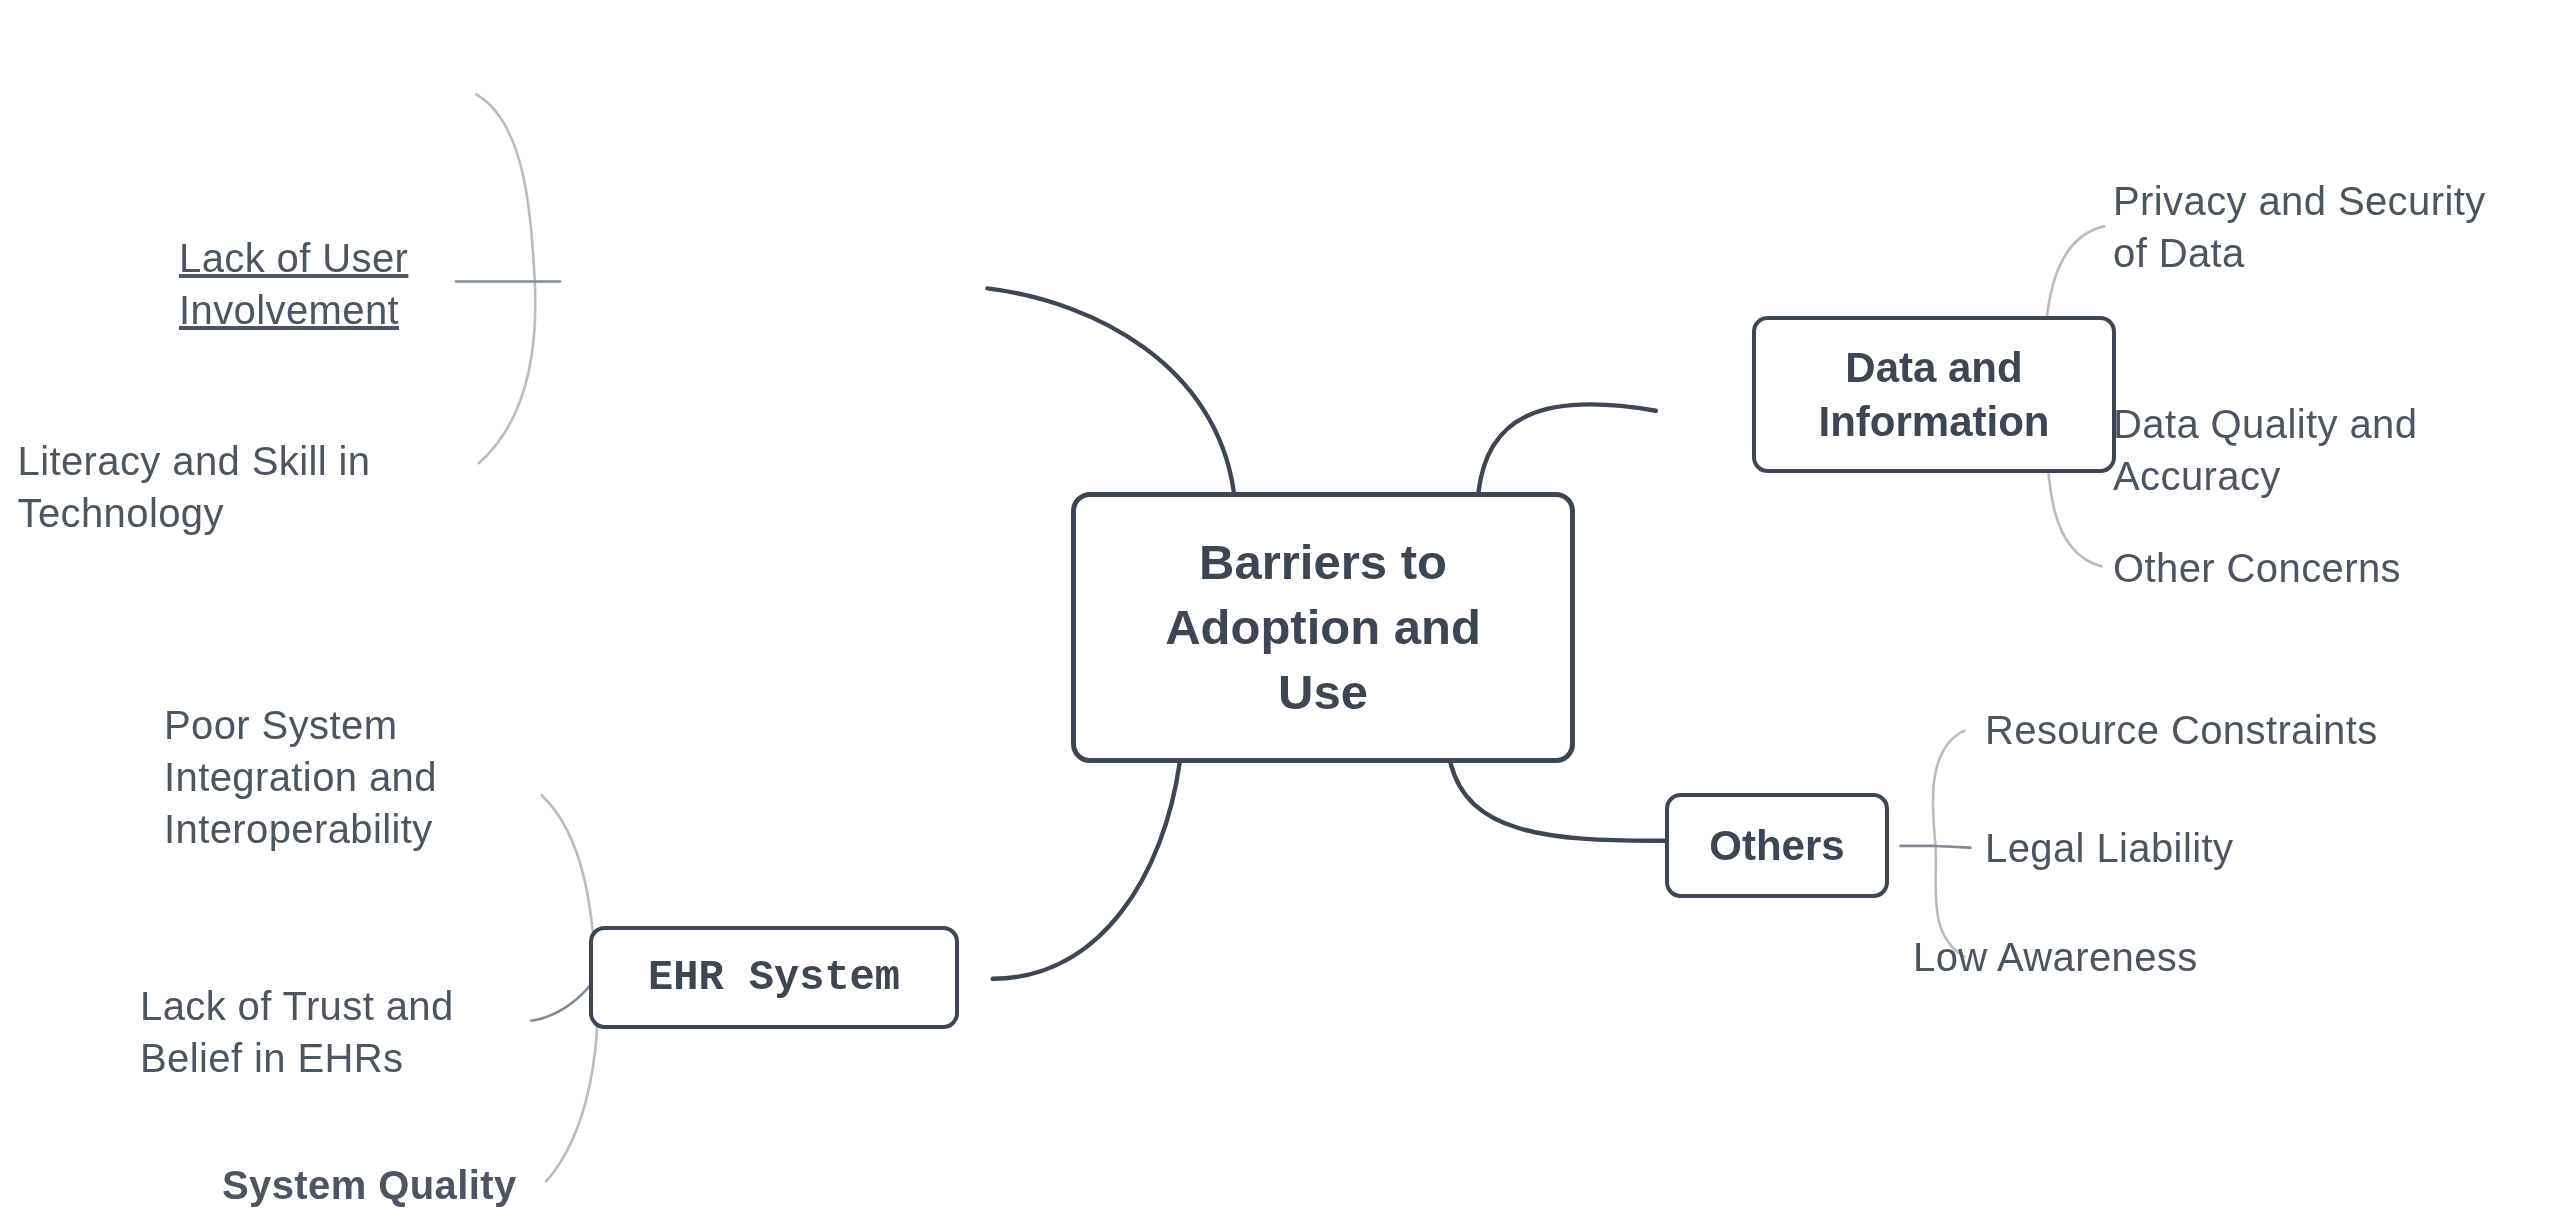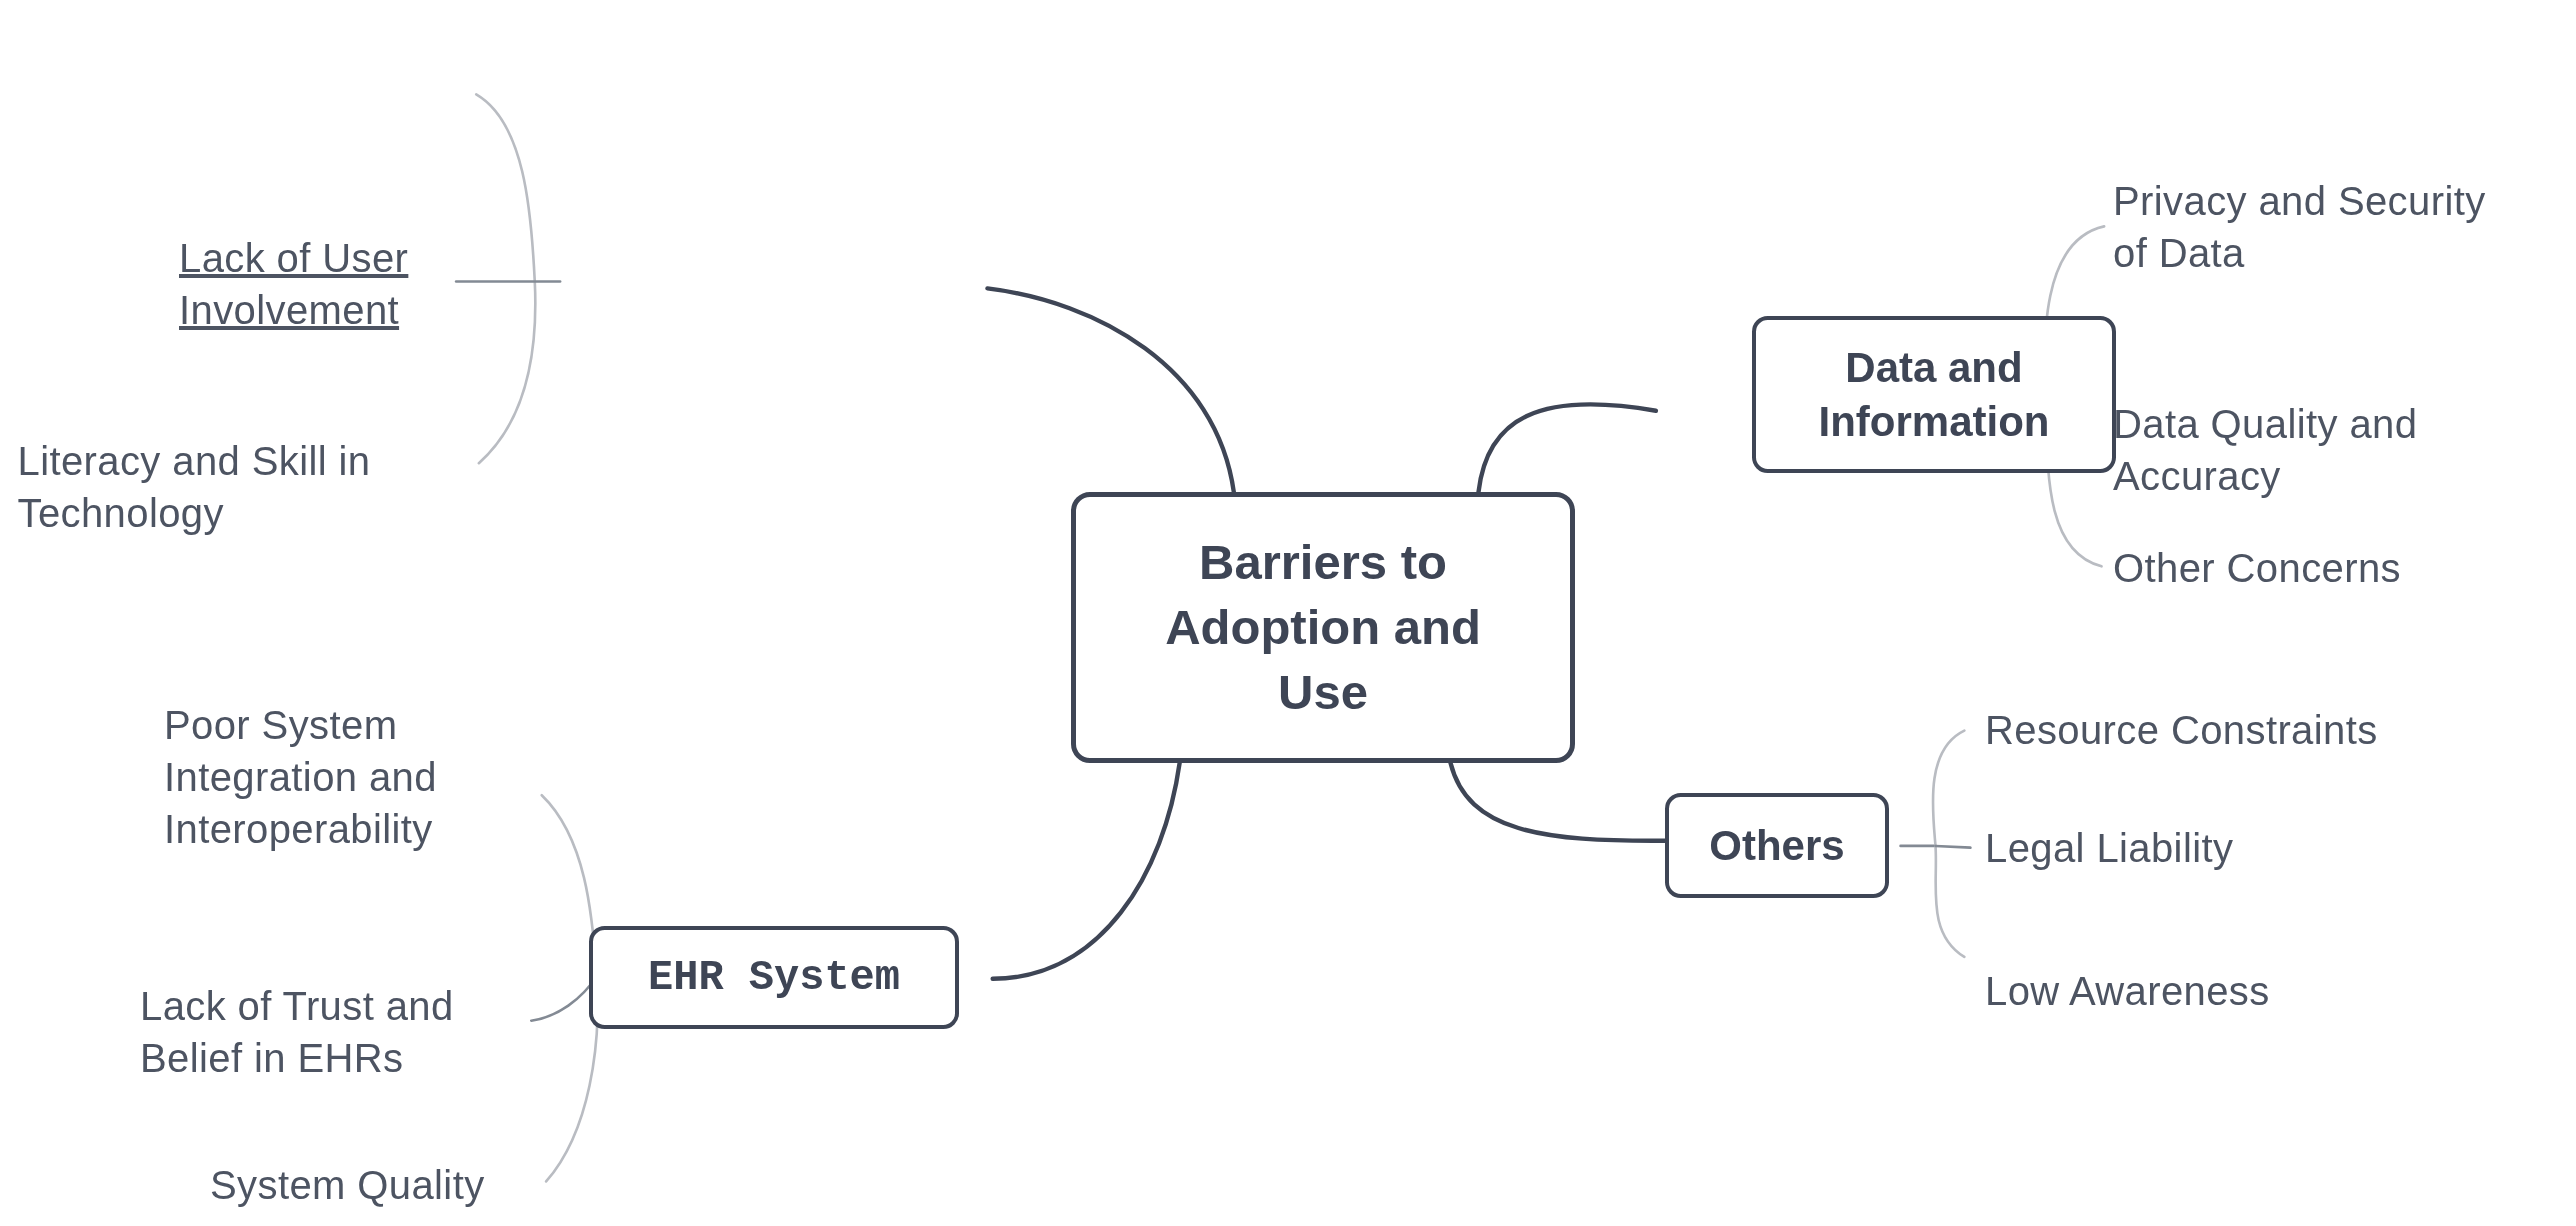--- a/index.html
+++ b/index.html
@@ -106,20 +106,20 @@
 of Data</div>
   <div class="leaf" style="left:2113px;top:370px;margin-top:28px;">Data Quality and
 Accuracy</div>
   <div class="leaf" style="left:2113px;top:542px;">Other Concerns</div>
 
   <div class="leaf" style="left:164px;top:699px;">Poor System
 Integration and
 Interoperability</div>
   <div class="leaf" style="left:140px;top:980px;">Lack of Trust and
 Belief in EHRs</div>
-  <div class="leaf" style="left:210px;top:1159px;">System Quality</div>
+  <div class="leaf" style="left:222px;top:1159px;font-weight:bold;">System Quality</div>
 
   <div class="leaf" style="left:1985px;top:704px;">Resource Constraints</div>
   <div class="leaf" style="left:1985px;top:822px;">Legal Liability</div>
-  <div class="leaf" style="left:1985px;top:931px;margin-top:34px;">Low Awareness</div>
+  <div class="leaf" style="left:1913px;top:931px;">Low Awareness</div>
 
 </div>
 
 
 </body></html>

